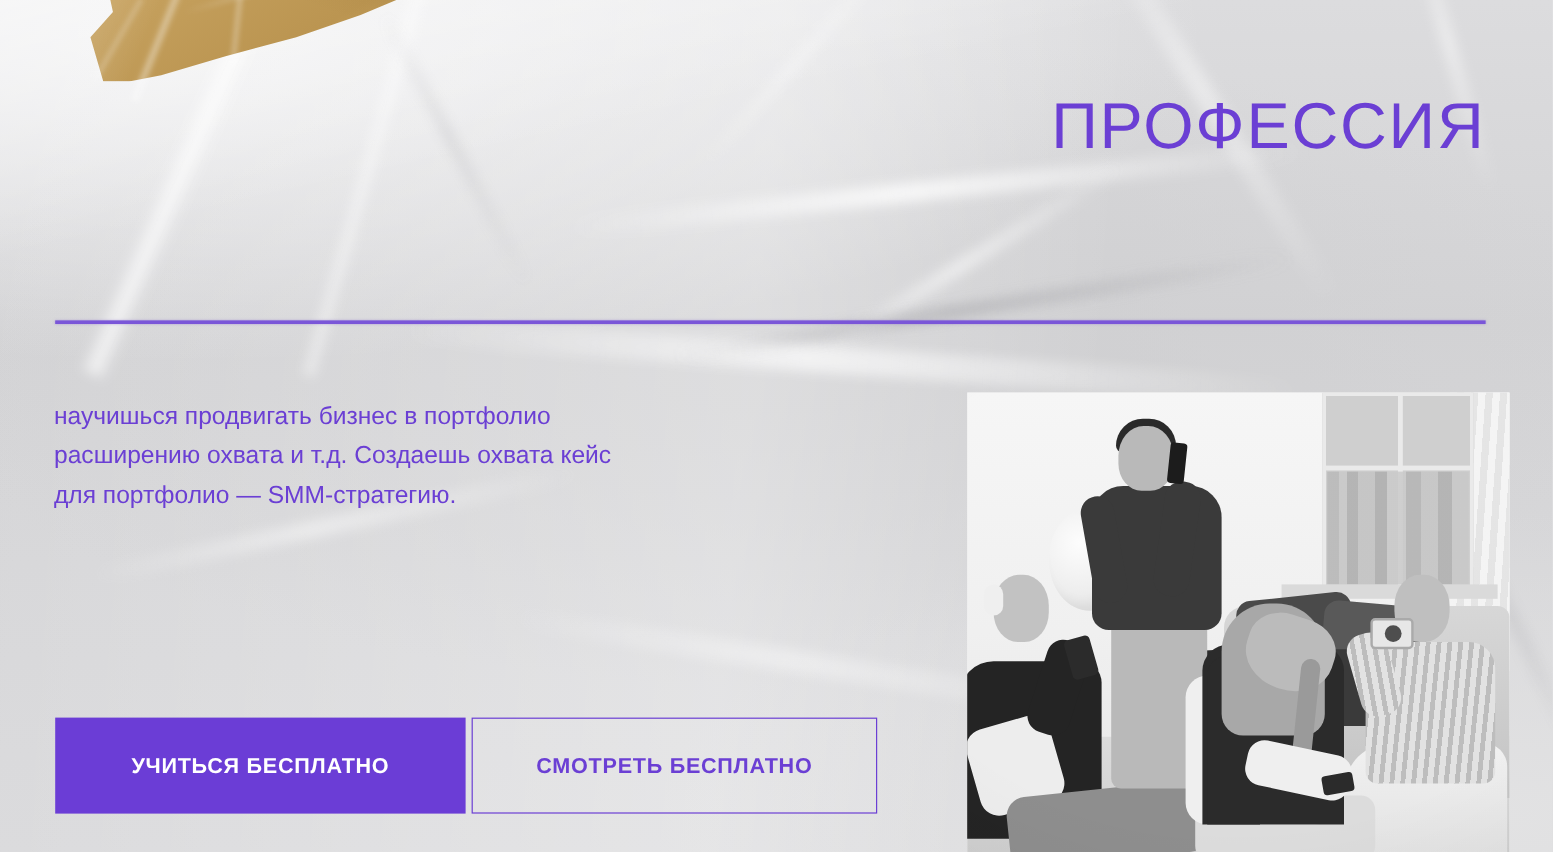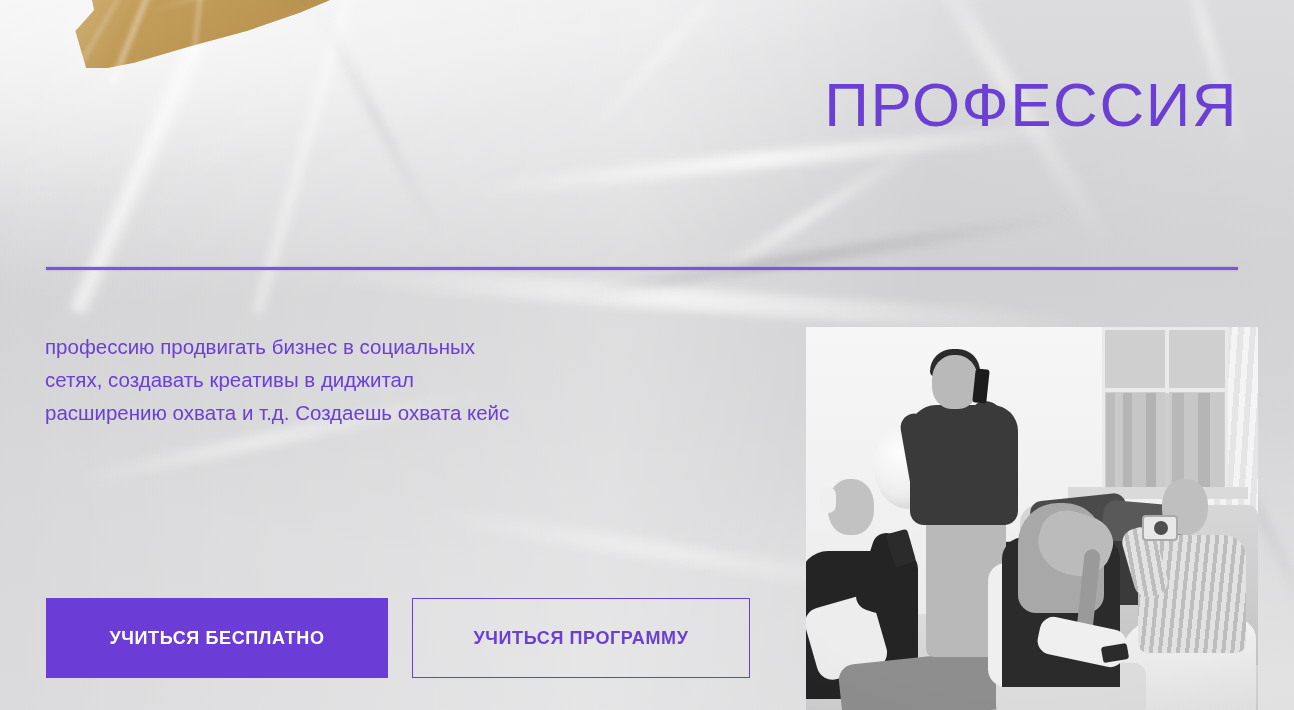--- a/index.html
+++ b/index.html
@@ -88,21 +88,21 @@
   
   .headline {
     position: absolute;
     left: 46px;
     top: 62px;
     width: 1192px;
     text-align: right;
     color: #6b3fd4;
     font-family: "Liberation Sans", sans-serif;
     font-weight: 300;
-    font-size: 62px;
+    font-size: 54px;
     line-height: 86px;
     letter-spacing: 1.5px;
     white-space: nowrap;
   }
   .headline .hl-line { display: block; }
   .headline .hl-line.two { transform: scaleX(1.0); }
 
   
   .divider {
     position: absolute;
@@ -127,21 +127,21 @@
   }
   .lead span { display: block; white-space: nowrap; }
 
   
   .btn-row {
     position: absolute;
     left: 46px;
     top: 598px;
     display: flex;
     align-items: stretch;
-    gap: 24px;
+    gap: 5px;
   }
   .btn {
     display: flex;
     align-items: center;
     justify-content: center;
     height: 80px;
     font-size: 18px;
     font-weight: 700;
     letter-spacing: 0.6px;
     cursor: pointer;
@@ -421,28 +421,28 @@
   <div class="tape-wrinkle tw3"></div>
   <div class="tape-wrinkle tw4"></div>
 
   <h1 class="headline">
     <span class="hl-line one">ПРОФЕССИЯ</span>
   </h1>
 
   <div class="divider"></div>
 
   <p class="lead">
-    <span>профессию продвигать бизнес в социальных</span>
-    <span>сетях, создавать креативы в диджитал</span>
+    <span>научишься продвигать бизнес в портфолио</span>
     <span>расширению охвата и т.д. Создаешь охвата кейс</span>
+    <span>для портфолио — SMM-стратегию.</span>
   </p>
 
   <div class="btn-row">
     <button class="btn btn-primary">УЧИТЬСЯ БЕСПЛАТНО</button>
-    <button class="btn btn-outline">УЧИТЬСЯ ПРОГРАММУ</button>
+    <button class="btn btn-outline">СМОТРЕТЬ БЕСПЛАТНО</button>
   </div>
 
   <div class="photo" aria-label="Четыре молодых человека со смартфонами в светлой комнате">
     <div class="room"></div>
     <div class="floor"></div>
     <div class="curtain"></div>
     <div class="window"></div>
     <div class="cityscape"></div>
     <div class="sill"></div>
     <div class="lamp"></div>

